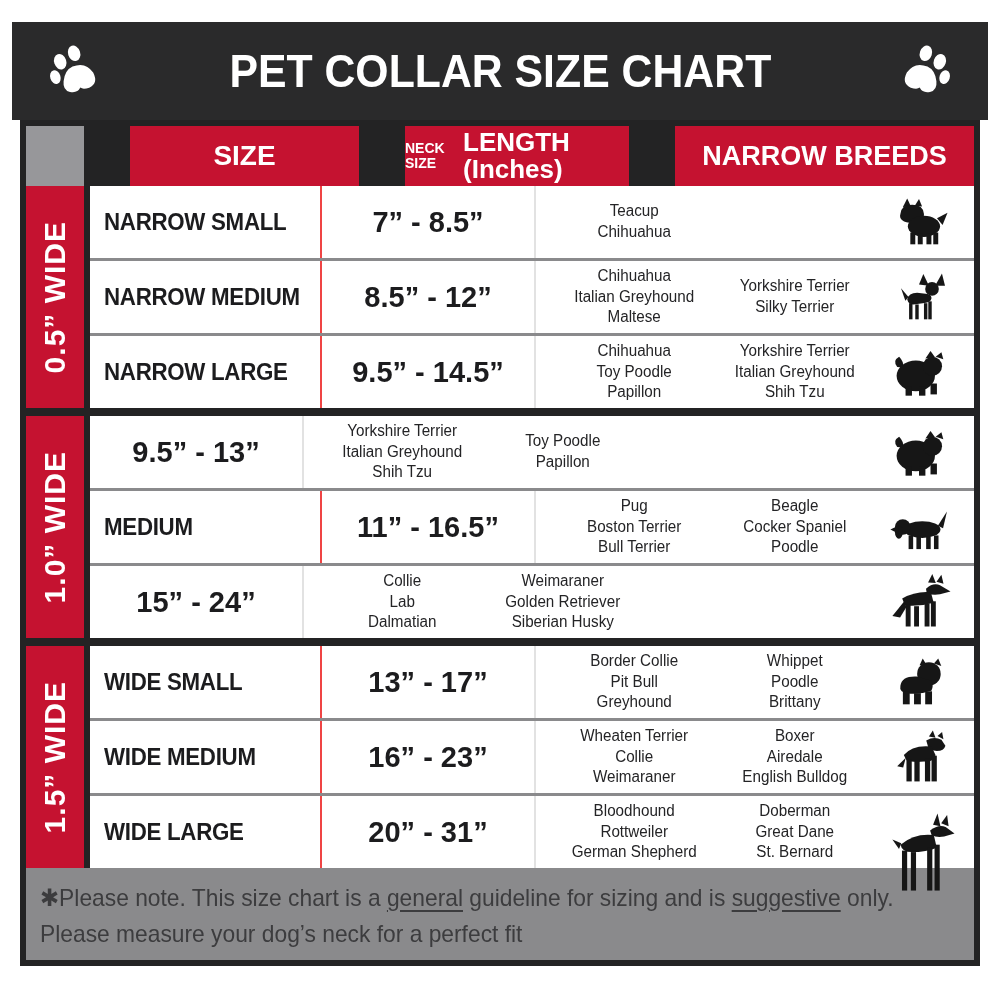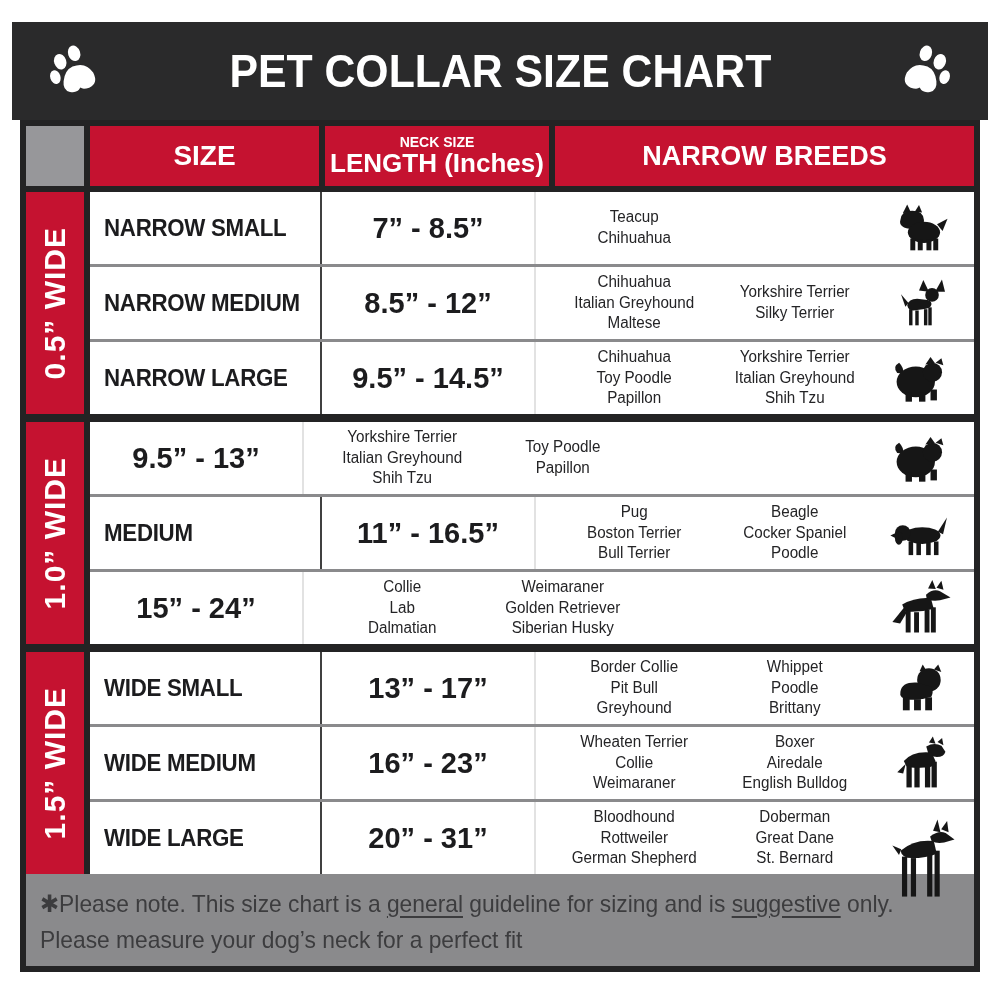--- a/index.html
+++ b/index.html
@@ -8,40 +8,40 @@
   
   .titlebar{position:absolute;left:12px;top:22px;width:976px;height:98px;background:#2a2a2b;
     display:flex;align-items:center;justify-content:space-between;box-sizing:border-box;padding:0 34px;}
   .title{color:#fff;font-weight:bold;font-size:46px;letter-spacing:0px;white-space:nowrap;
     transform:scaleX(0.93);transform-origin:center;}
   .paw svg{display:block;}
 
   
   .chart{position:absolute;left:20px;top:120px;width:960px;background:#232324;box-sizing:border-box;
     padding:6px;display:flex;flex-direction:column;}
-  .hdr-row{display:flex;height:60px;margin-bottom:6px;}
+  .hdr-row{display:flex;height:60px;gap:40px;}
   .corner{width:58px;background:#97979a;margin-right:6px;}
   .hdr-cell{background:#c51230;color:#fff;font-weight:bold;display:flex;align-items:center;justify-content:center;}
   .hdr-size{width:229px;margin-right:6px;font-size:28px;}
-  .hdr-length{width:224px;margin-right:6px;flex-direction:column;line-height:1.05;}
+  .hdr-length{width:224px;margin-right:6px;flex-direction:row;line-height:1.05;}
   .hdr-length .small{font-size:14px;font-weight:bold;}
   .hdr-length .big{font-size:26px;}
   .hdr-breeds{flex:1;font-size:27px;}
 
   .group{display:flex;margin-bottom:8px;}
   .group:last-of-type{margin-bottom:0;}
   .band{width:58px;background:#c51230;margin-right:6px;display:flex;align-items:center;justify-content:center;}
   .band-label{color:#fff;font-weight:bold;font-size:30px;letter-spacing:1px;white-space:nowrap;
     writing-mode:vertical-rl;transform:rotate(180deg);}
   .rows{flex:1;background:#ffffff;display:flex;flex-direction:column;}
   .row{display:flex;height:72px;position:relative;align-items:stretch;}
   .row + .row{border-top:3px solid #8a8a8c;}
   .cell{box-sizing:border-box;}
   .cell-size{width:232px;display:flex;align-items:center;padding-left:14px;font-weight:bold;font-size:23px;
-    color:#1c1c1e;border-right:2px solid #404040;letter-spacing:-0.3px;}
+    color:#1c1c1e;border-right:2px solid #ef4444;letter-spacing:-0.3px;}
   .cell-size span{transform:scaleX(0.97);transform-origin:left center;white-space:nowrap;}
   .cell-length{width:214px;display:flex;align-items:center;justify-content:center;font-weight:bold;
     font-size:29px;color:#1c1c1e;border-right:2px solid #e2e2e2;}
   .cell-breeds{flex:1;display:flex;align-items:center;padding-left:26px;position:relative;text-align:center;}
   .breed-col{font-size:16px;line-height:1.3;color:#242426;transform:scaleX(0.95);transform-origin:left center;}
   .breed-col1{width:152px;flex:none;}
   .breed-col2{width:170px;flex:none;}
   .icon-wrap{position:absolute;right:12px;top:0;bottom:0;width:86px;display:flex;align-items:center;
     justify-content:center;z-index:30;}
   .icon-wrap.overflow svg{margin-top:52px;}

